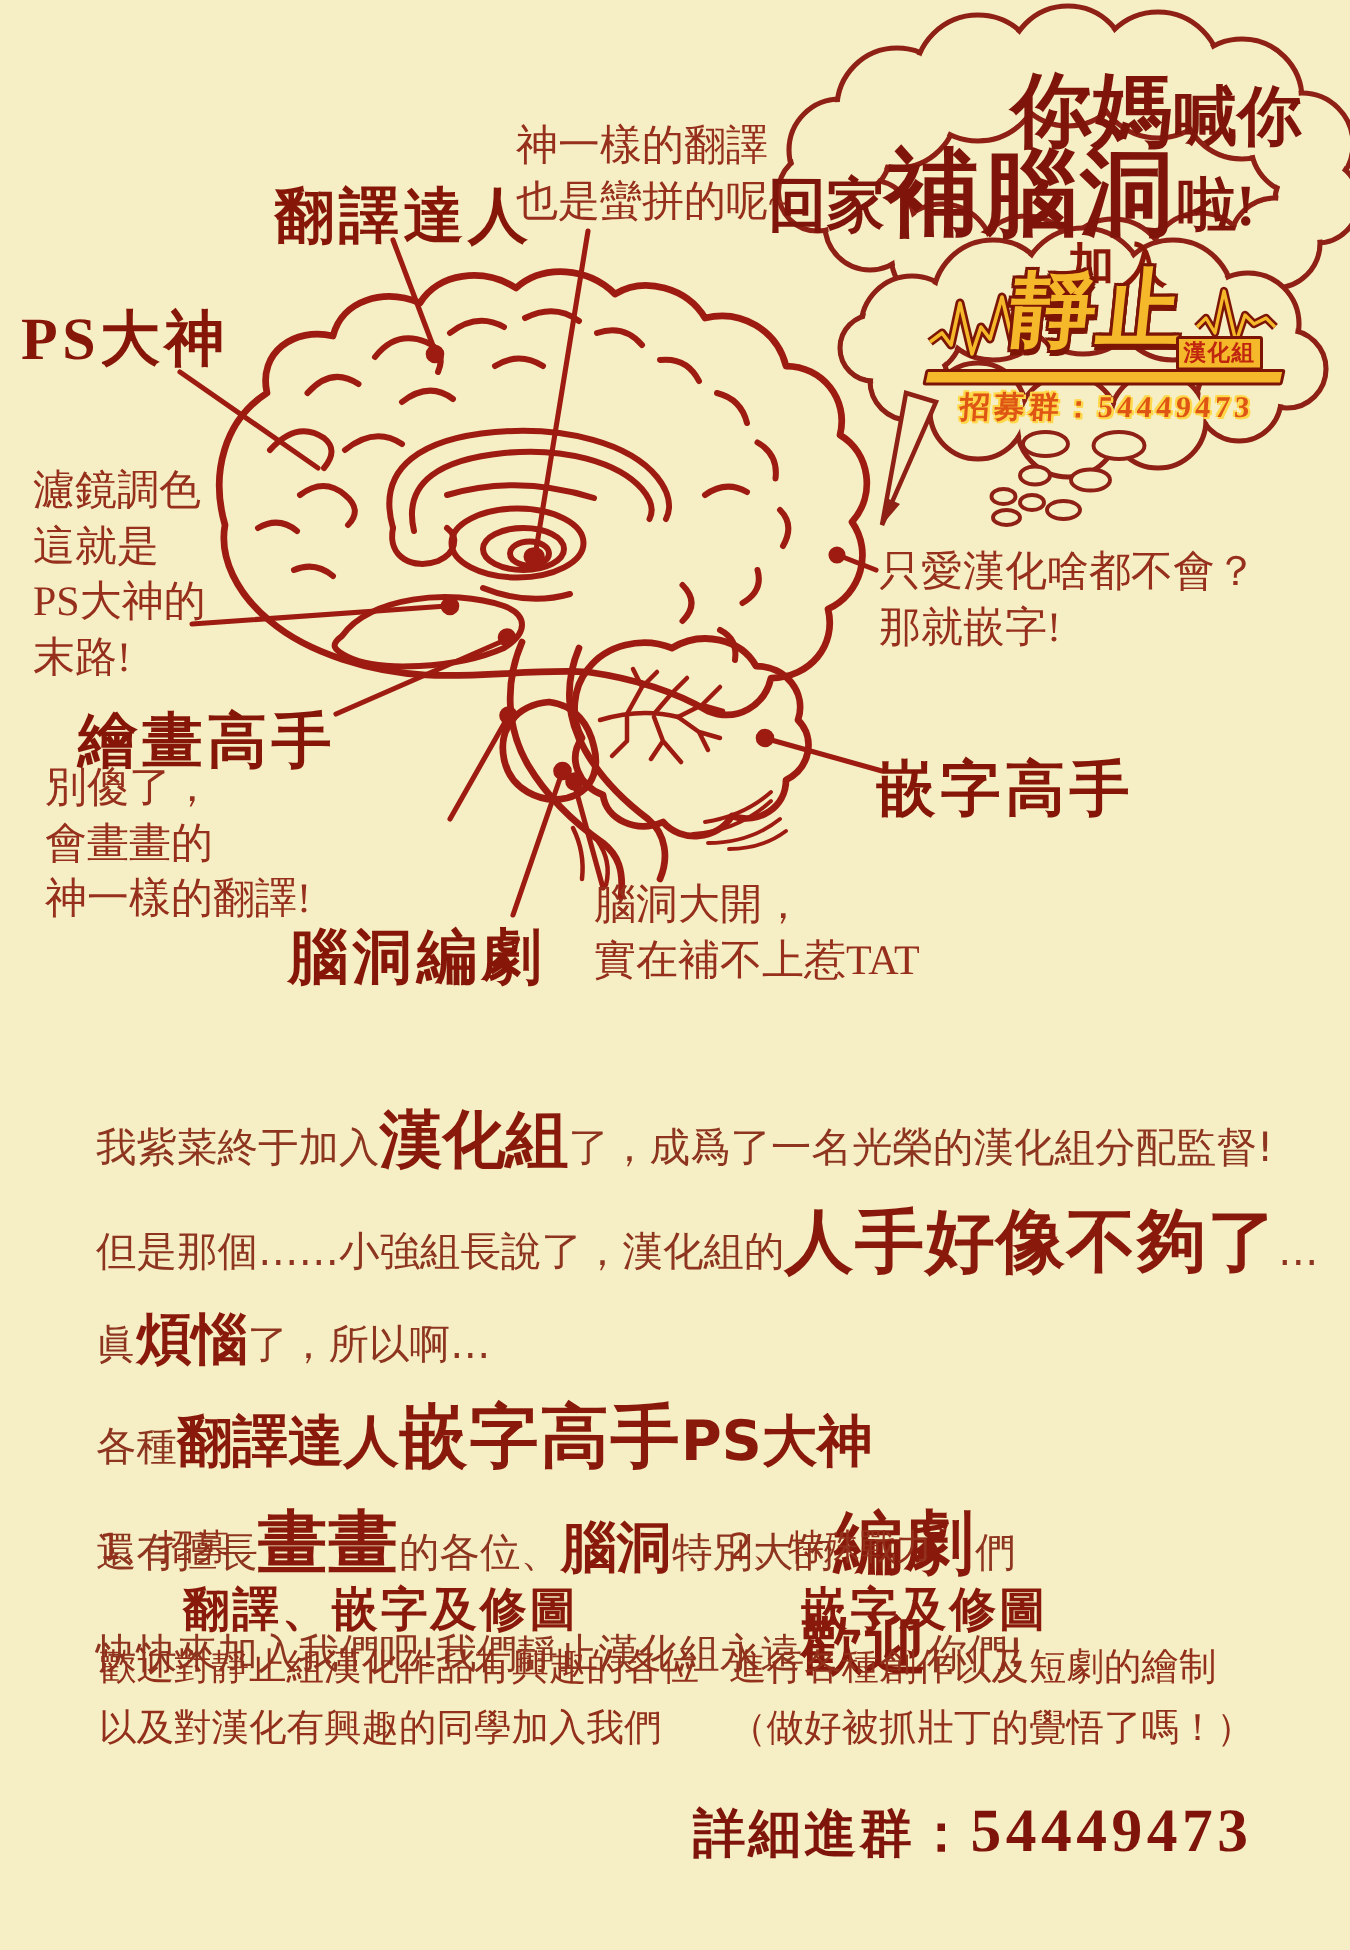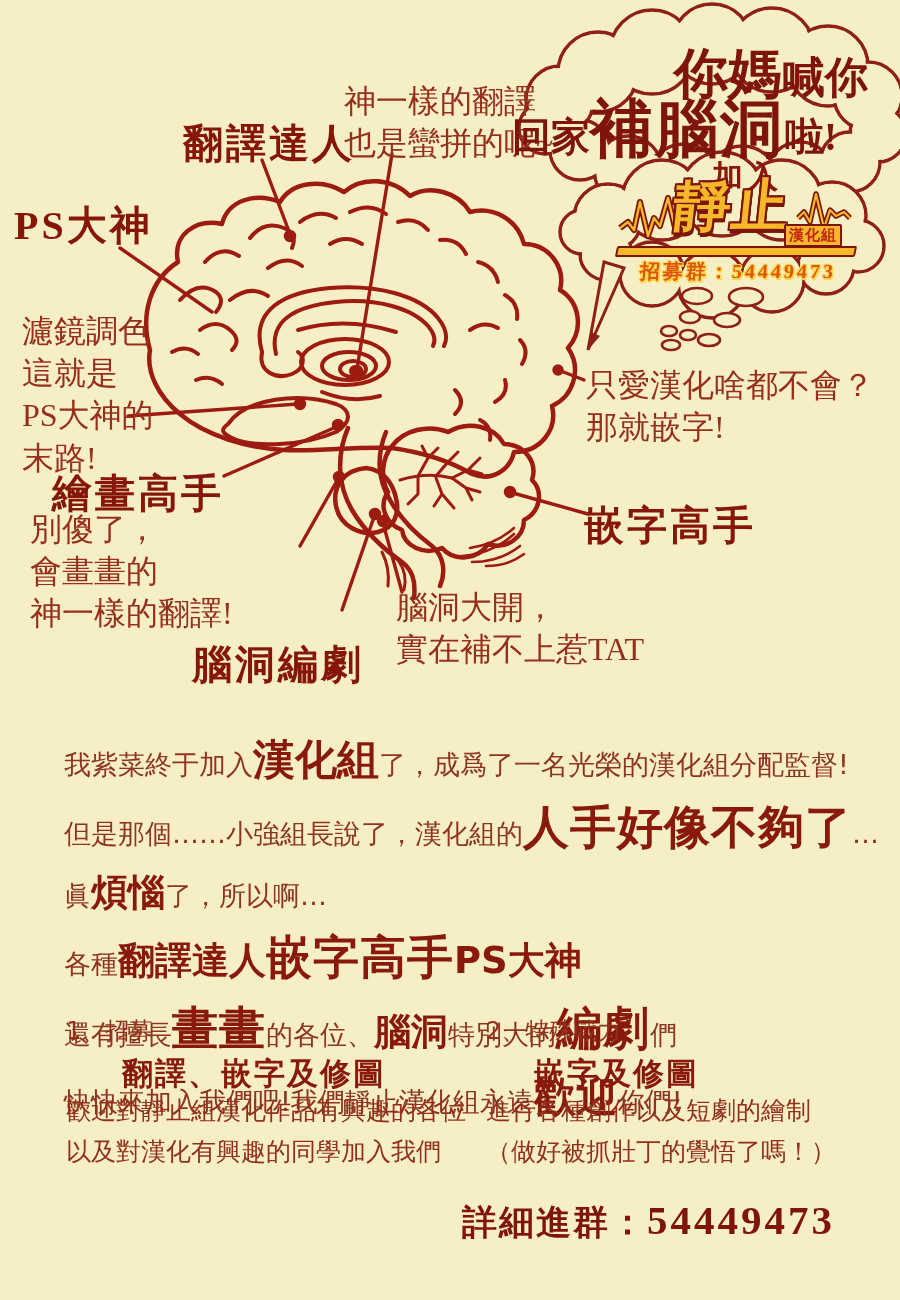--- a/index.html
+++ b/index.html
@@ -7,21 +7,21 @@
     position:relative;width:900px;height:1300px;overflow:hidden;
     background:#f6efc6;
     font-family:"Liberation Serif","DejaVu Serif",serif;
     color:#8e2417;
   }
   .abs{position:absolute;white-space:nowrap;}
   svg.art{position:absolute;left:0;top:0;}
 
   
   .part-label{font-weight:bold;font-size:40px;color:#861708;letter-spacing:3px;}
-  .note{font-size:32px;line-height:1.32;color:#96301c;white-space:pre;}
+  .note{font-size:28px;line-height:1.32;color:#96301c;white-space:pre;}
 
   
   .bub-l1{left:538px;top:38px;width:330px;text-align:right;font-weight:bold;color:#7f150a;}
   .bub-l1 .big{font-size:54px;}
   .bub-l1 .small{font-size:43px;}
   .bub-l2{left:512px;top:86px;font-weight:bold;color:#7f150a;}
   .bub-l2 .mid{font-size:39px;}
   .bub-l2 .huge{font-size:63px;letter-spacing:2px;}
   .join{left:712px;top:156px;font-size:31px;font-weight:bold;color:#8a1708;letter-spacing:4px;}
 
@@ -279,21 +279,21 @@
   <div class="abs part-label" style="left:14px;top:198px;">
     <span>PS大神</span>
   </div>
   <div class="abs note" style="left:22px;top:310px;"><span>濾鏡調色</span><br><span>這就是</span><br><span>PS大神的</span><br><span>末路!</span></div>
 
   <div class="abs part-label" style="left:52px;top:466px;">
     <span>繪畫高手</span>
   </div>
   <div class="abs note" style="left:30px;top:508px;"><span>別傻了，</span><br><span>會畫畫的</span><br><span>神一樣的翻譯!</span></div>
 
-  <div class="abs part-label" style="left:192px;top:637px;">
+  <div class="abs part-label" style="left:192px;top:610px;">
     <span>腦洞編劇</span>
   </div>
   <div class="abs note" style="left:396px;top:586px;"><span>腦洞大開，</span><br><span>實在補不上惹TAT</span></div>
 
   <div class="abs part-label" style="left:584px;top:498px;">
     <span>嵌字高手</span>
   </div>
   <div class="abs note" style="left:586px;top:364px;"><span>只愛漢化啥都不會？</span><br><span>那就嵌字!</span></div>
 
   <div class="abs bub-l1"><span class="big">你媽</span><span class="small">喊你</span></div>

